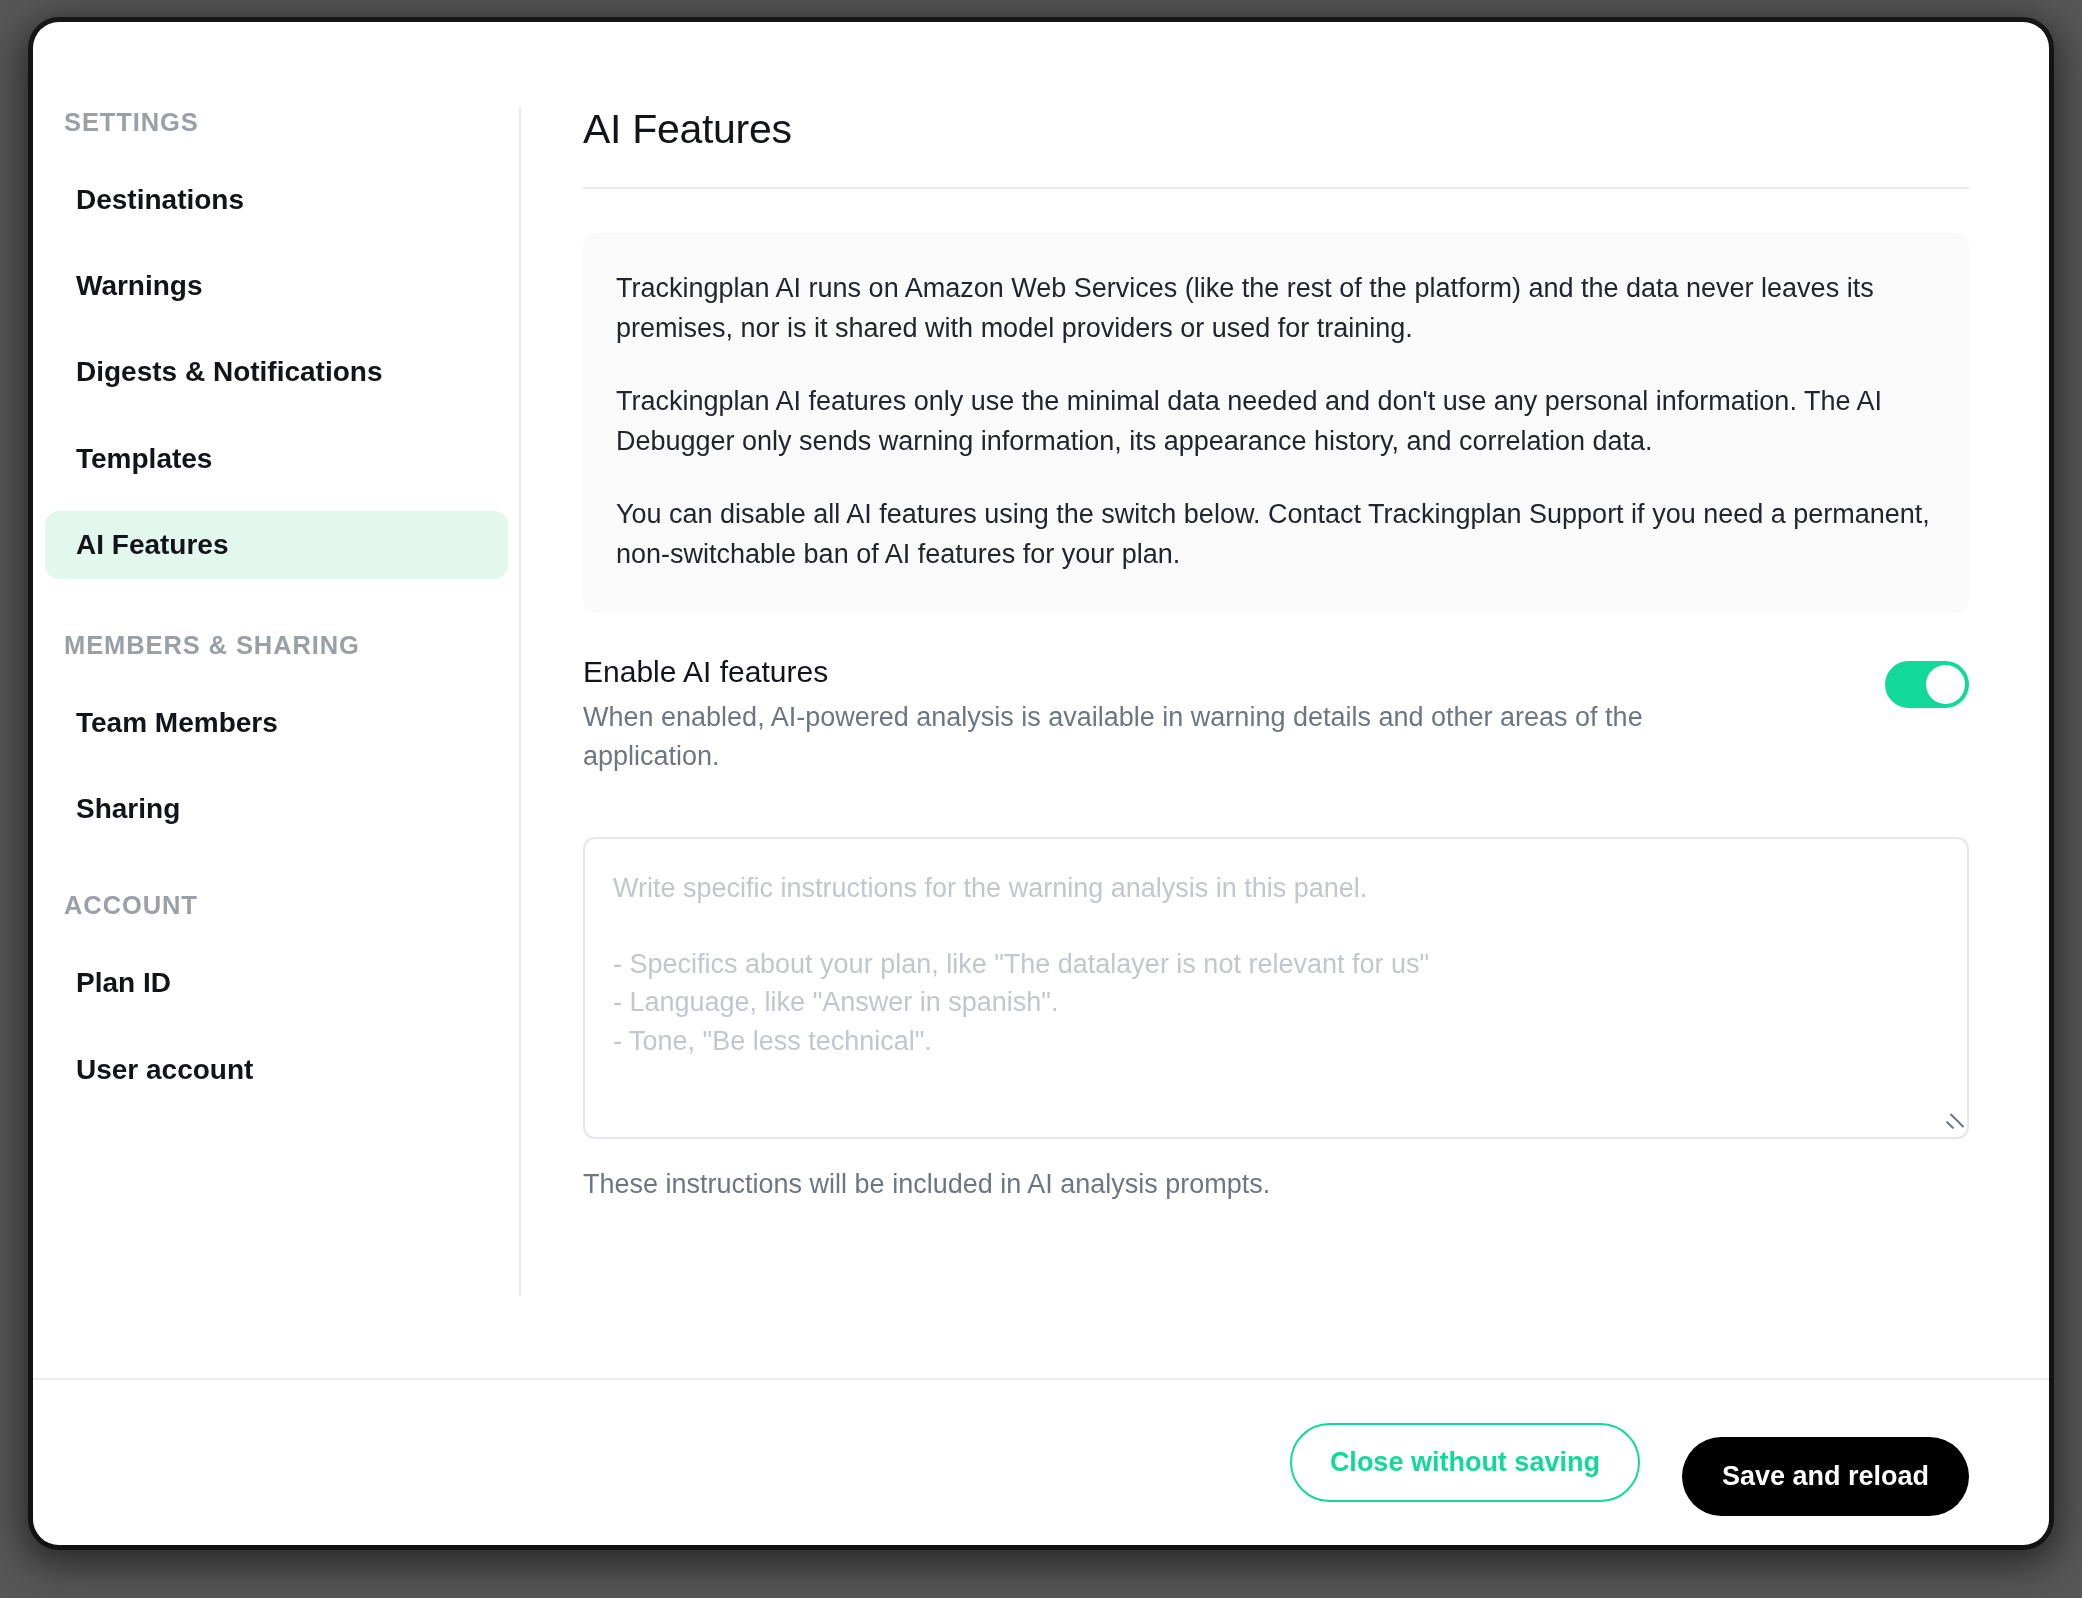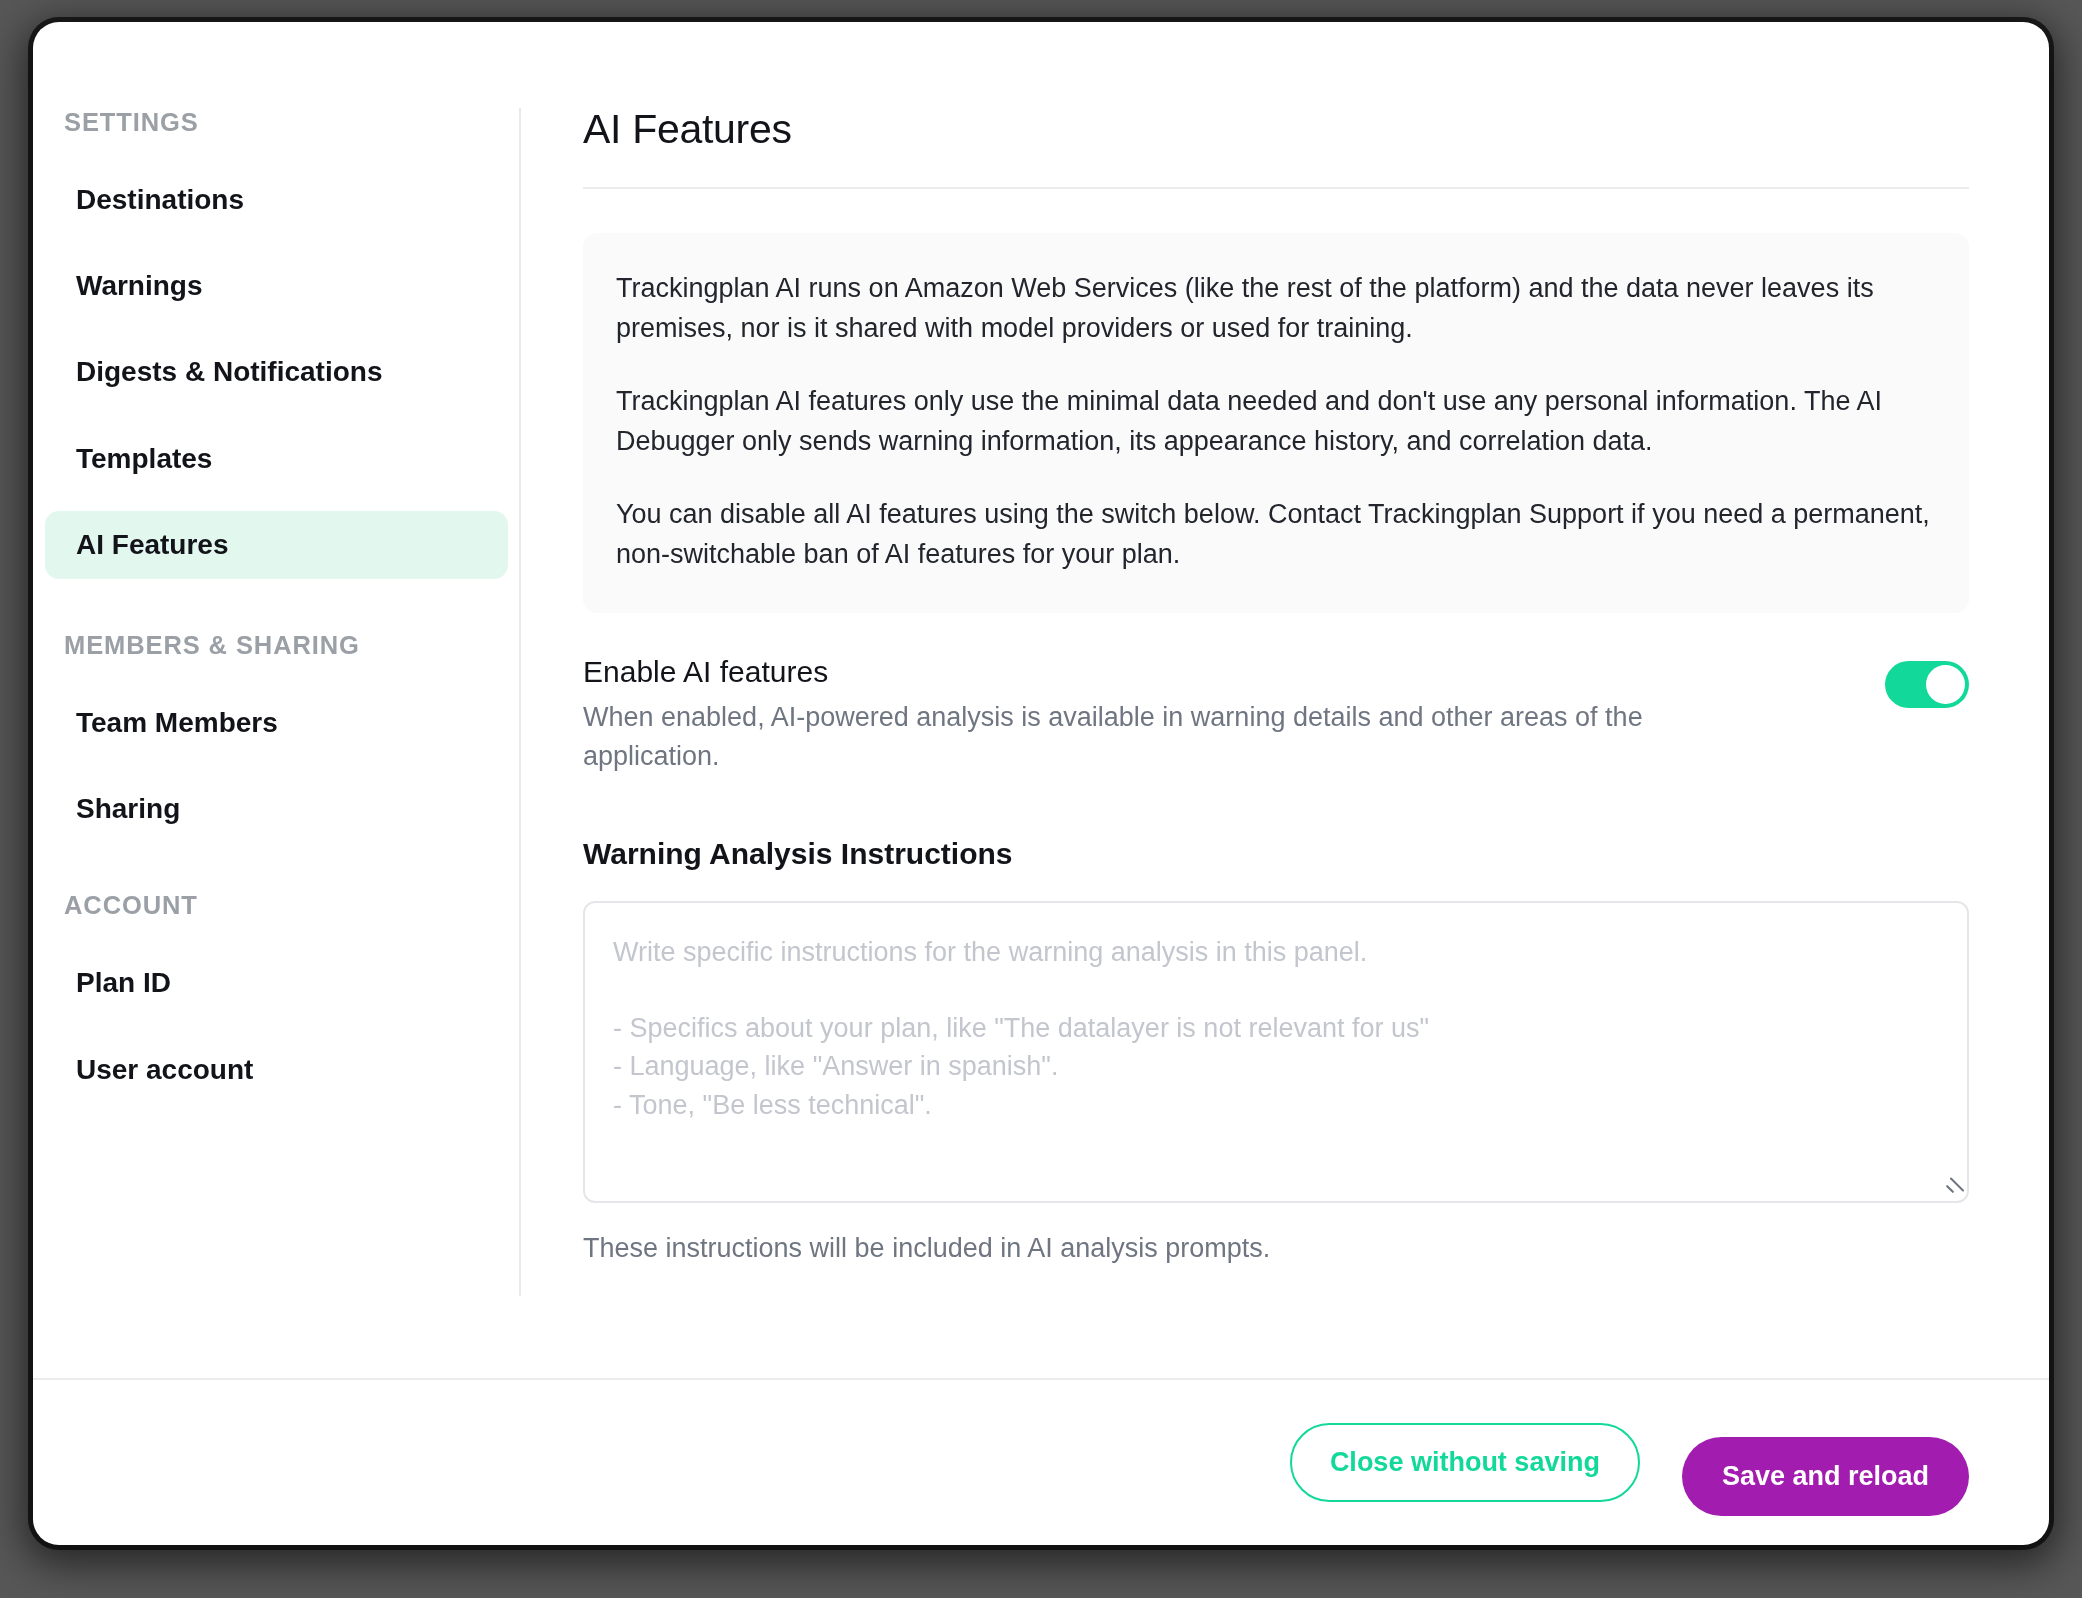--- a/index.html
+++ b/index.html
@@ -248,21 +248,21 @@
   }
 
   .btn-secondary {
     background: #ffffff;
     color: #12d99a;
     border: 2px solid #12d99a;
     padding: 22px 38px;
   }
 
   .btn-primary {
-    background: #a21caf;
+    background: #000000;
     color: #ffffff;
     border: none;
     padding: 24px 40px;
     margin-top: 28px;
   }
 </style>
 </head>
 <body>
 
 <div class="modal">
@@ -335,21 +335,20 @@
         <div class="toggle-texts">
           <div class="toggle-label">Enable AI features</div>
           <div class="toggle-desc">When enabled, AI-powered analysis is available in warning details and other areas of the application.</div>
         </div>
         <div class="switch">
           <div class="knob"></div>
         </div>
       </div>
 
       <div class="field-block">
-        <div class="field-label">Warning Analysis Instructions</div>
 
         <div class="ta-wrap">
           <textarea class="textarea" placeholder="Write specific instructions for the warning analysis in this panel.
 
 - Specifics about your plan, like &quot;The datalayer is not relevant for us&quot;
 - Language, like &quot;Answer in spanish&quot;.
 - Tone, &quot;Be less technical&quot;." style=""></textarea>
           <div class="resize-grip">
             <span class="grip-a"></span>
             <span class="grip-b"></span>

